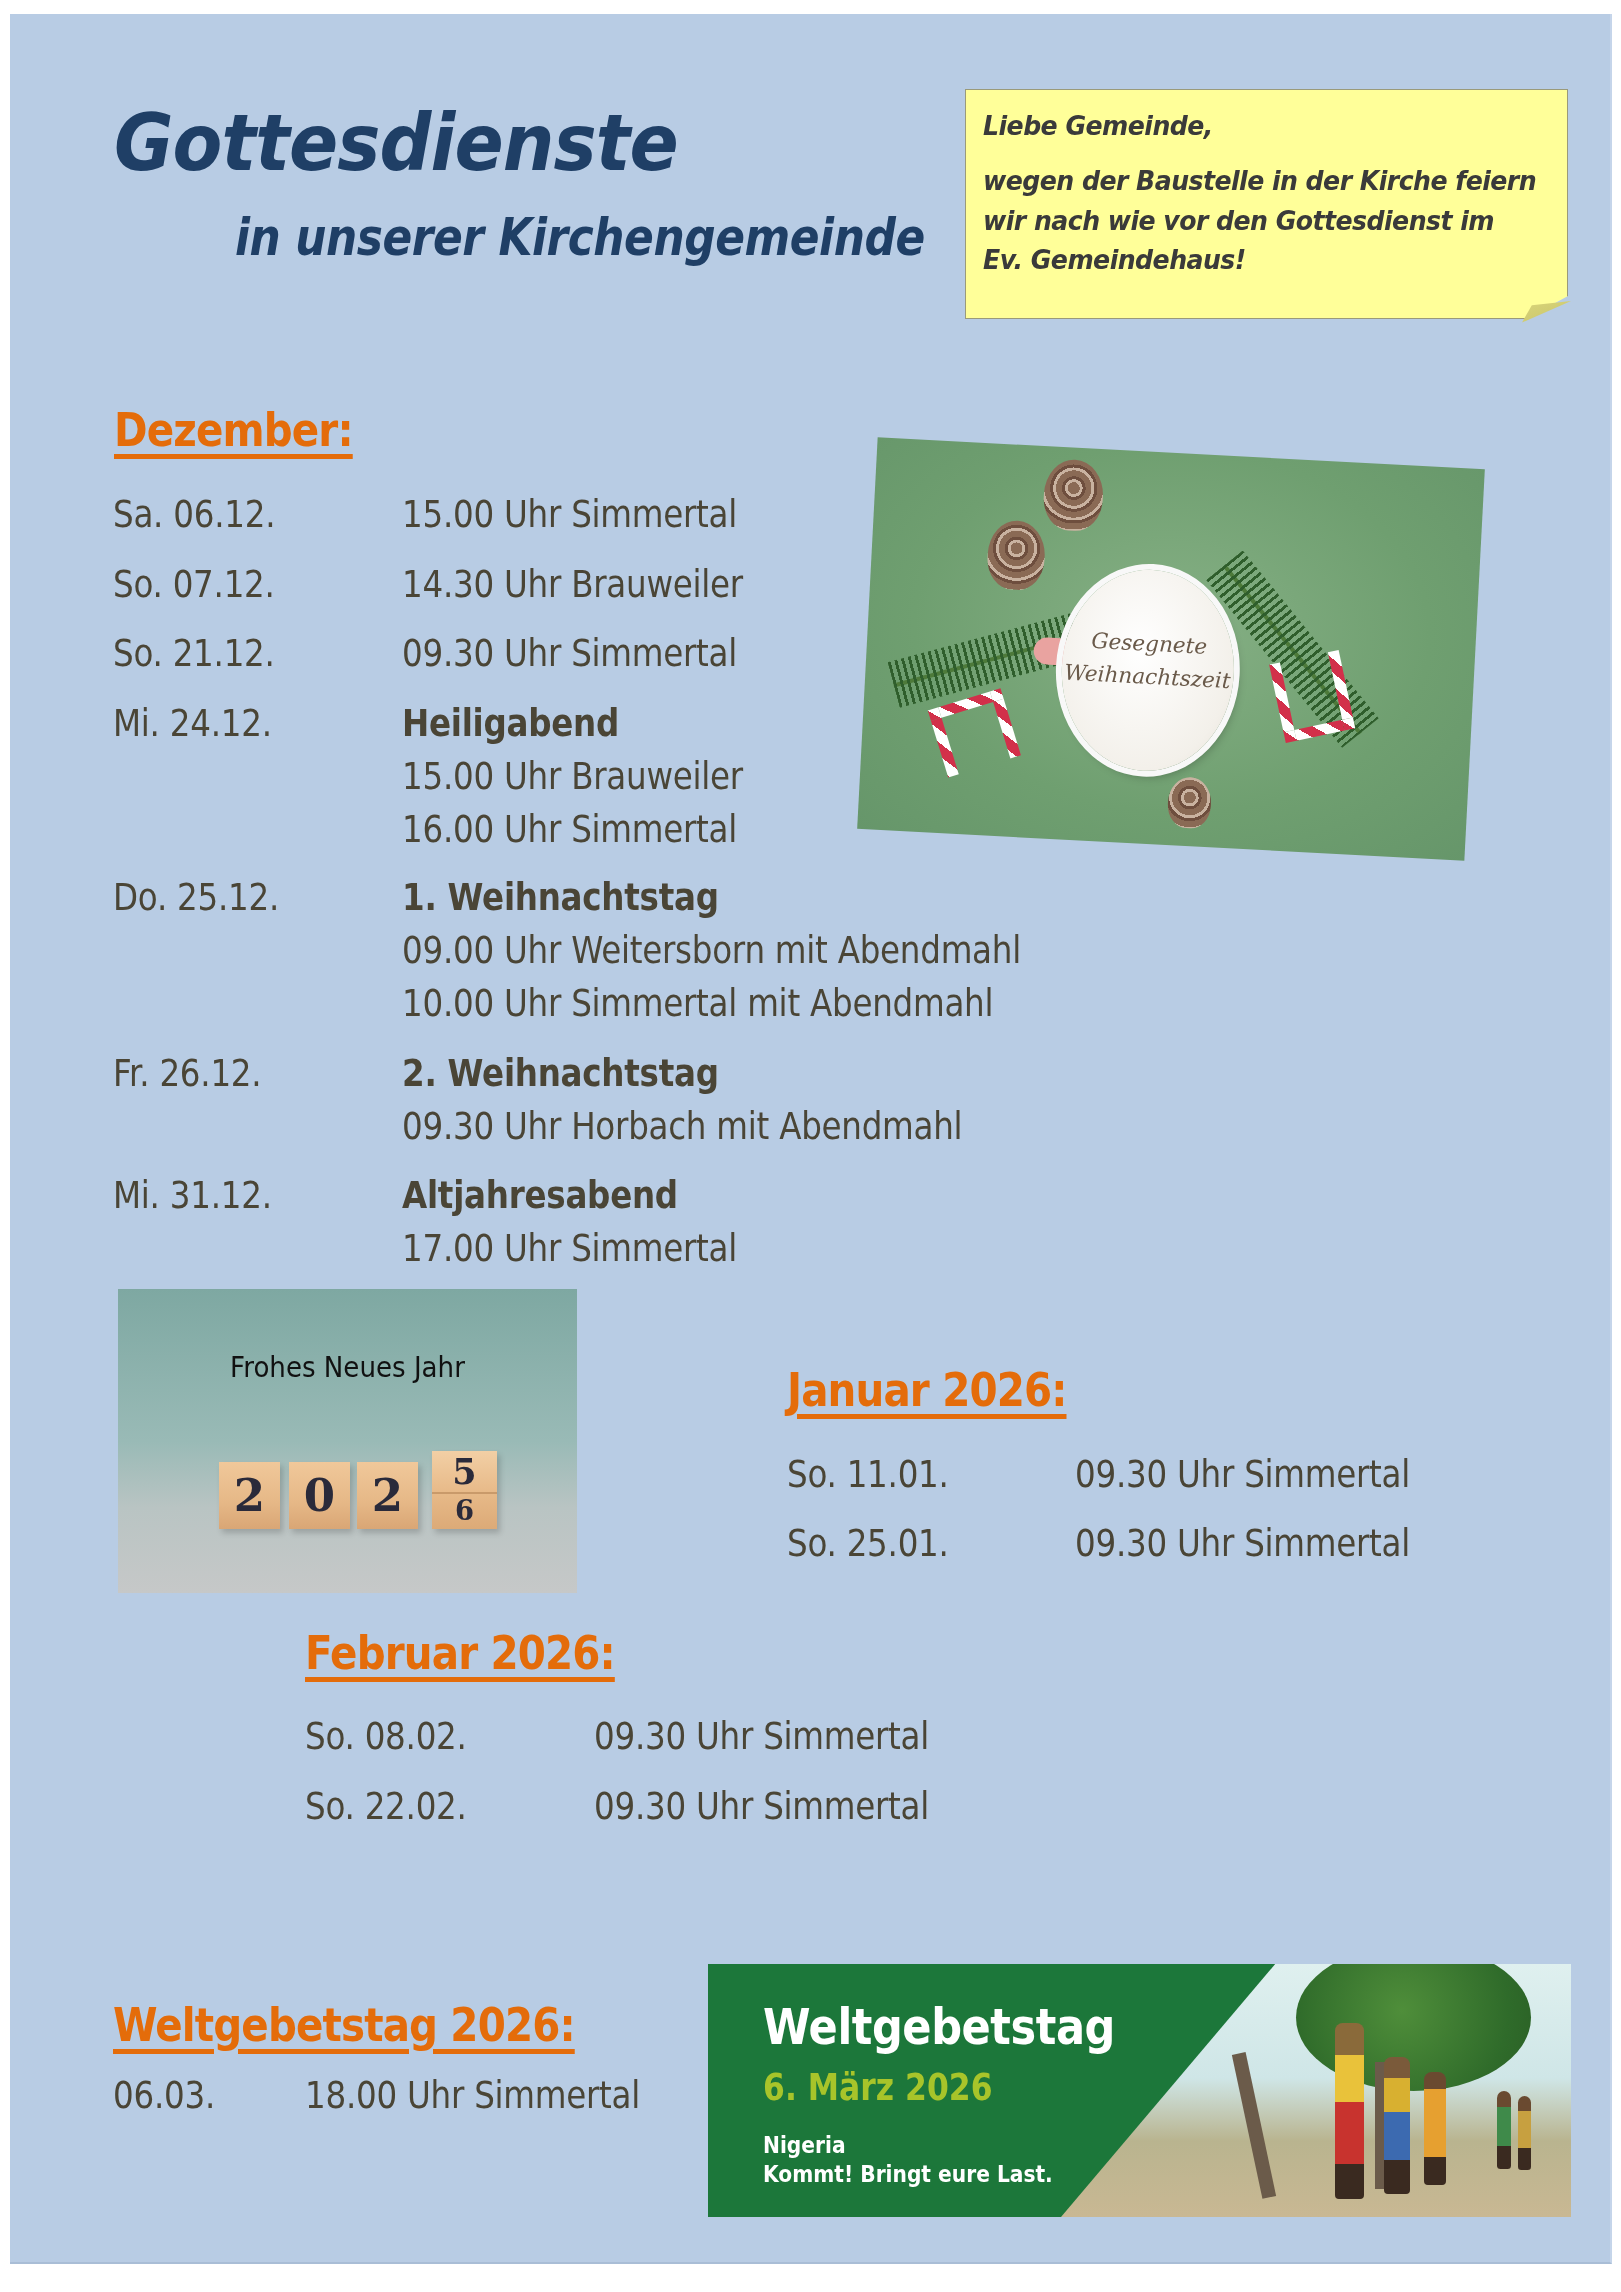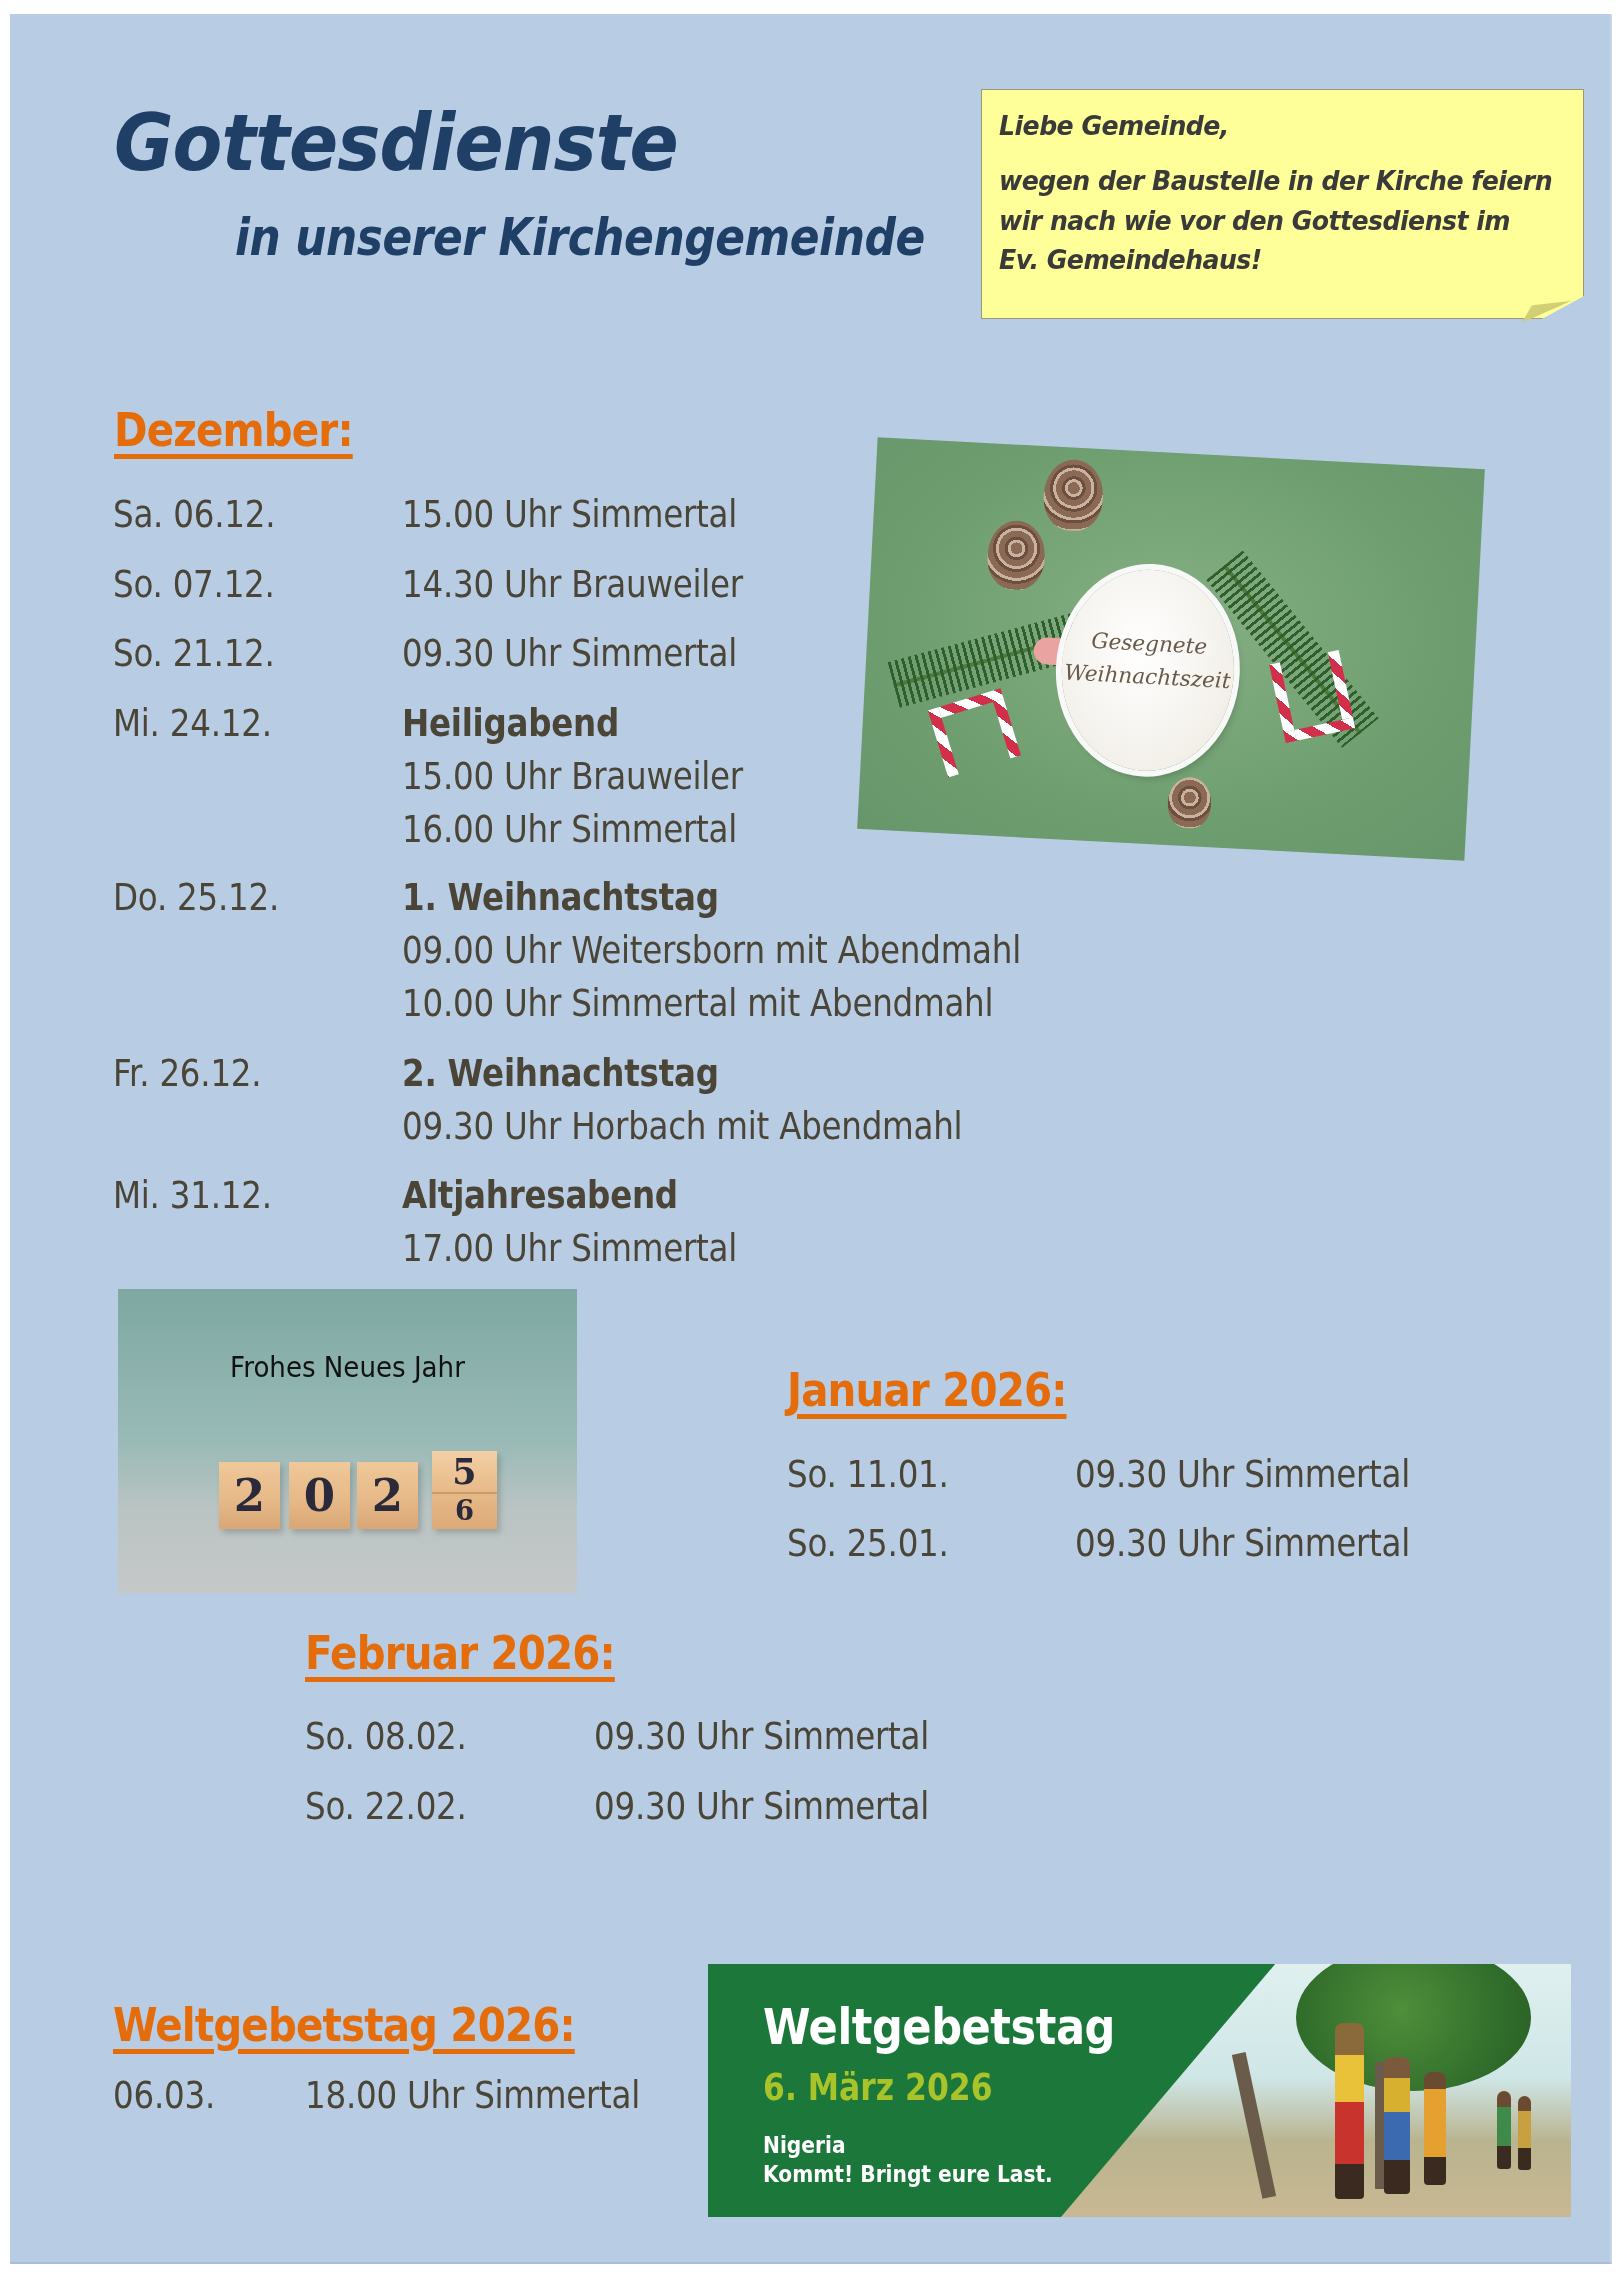--- a/index.html
+++ b/index.html
@@ -19,21 +19,20 @@
     }
     .subtitle {
       left: 235px; top: 208px; font-size: 51px; font-weight: bold; font-style: italic;
       color: #1f3f66; font-family: "DejaVu Sans", sans-serif; letter-spacing: -0.5px;
       transform: scaleX(0.86); transform-origin: left top;
     }
     .note {
       left: 965px; top: 89px; width: 603px; height: 230px; background: #ffff99;
       border: 1.5px solid #9a9a7a; box-sizing: border-box;
       clip-path: polygon(0 0, 100% 0, 100% 90%, 93% 100%, 0 100%);
-      margin-left: 16px;
     }
     .note-curl {
       left: 1522px; top: 301px; width: 49px; height: 21.6px;
       background: linear-gradient(160deg, #d9d57a 0%, #c8c46a 100%);
       clip-path: polygon(100% 0, 0 100%, 20% 20%);
     }
     .note-text {
       position: absolute; left: 16.7px; color: #3a3a3a; font-weight: bold; font-style: italic;
       font-size: 27.4px; font-family: "DejaVu Sans", sans-serif; letter-spacing: -0.6px;
       transform: scaleX(0.92); transform-origin: left top; white-space: nowrap;

